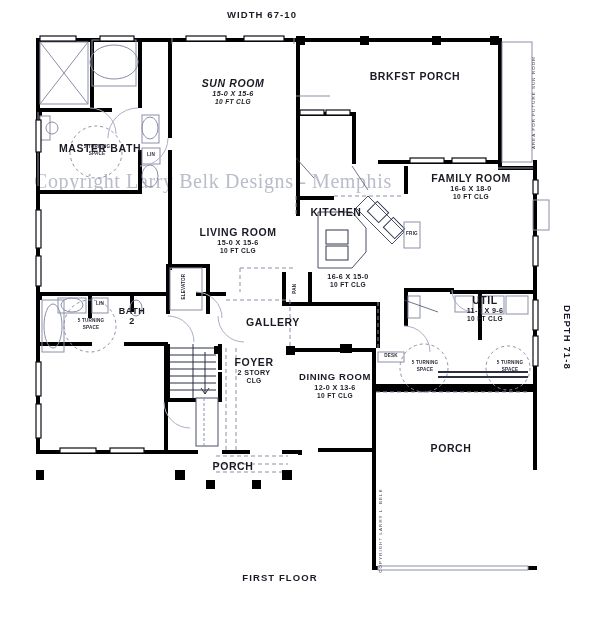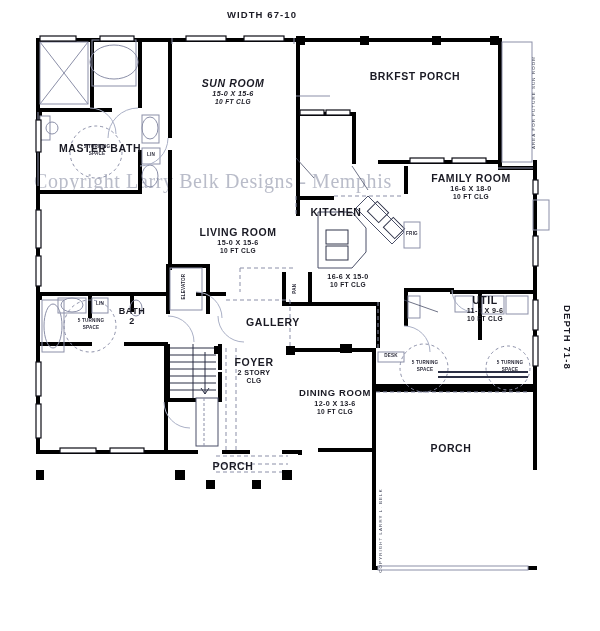--- a/index.html
+++ b/index.html
@@ -326,21 +326,21 @@
     <div class="rname" style="font-size:9px;">2</div>
   </div>
 
 
   <div class="lbl" style="left:222px;top:356px;width:64px;">
     <div class="rname">FOYER</div>
     <div class="rdim">2 STORY</div>
     <div class="rclg">CLG</div>
   </div>
 
-  <div class="lbl" style="left:290px;top:388px;width:90px;">
+  <div class="lbl" style="left:290px;top:372px;width:90px;">
     <div class="rname" style="font-size:9.5px;">DINING ROOM</div>
     <div class="rdim">12-0 X 13-6</div>
     <div class="rclg">10 FT CLG</div>
   </div>
 
   <div class="lbl" style="left:396px;top:442px;width:110px;">
     <div class="rname">PORCH</div>
   </div>
 
   <div class="lbl" style="left:168px;top:460px;width:130px;">
@@ -384,14 +384,15 @@
   <div class="lbl tiny vert vert-ccw" style="left:277px;top:286px;width:36px;">
     <div>PAN</div>
   </div>
 
   <div class="wmv vert vert-ccw" style="left:478px;top:100px;width:110px;text-align:center;">AREA FOR FUTURE SUN ROOM</div>
 
   <div class="lbl hdr vert vert-cw" style="left:512px;top:332px;width:110px;">DEPTH 71-8</div>
 
   <div class="wmv vert vert-ccw" style="left:331px;top:528px;width:98px;text-align:center;">COPYRIGHT LARRY L. BELK</div>
 
+  <div class="lbl hdr" style="left:180px;top:573px;width:200px;">FIRST FLOOR</div>
 
 </div>
 
 </body></html>

